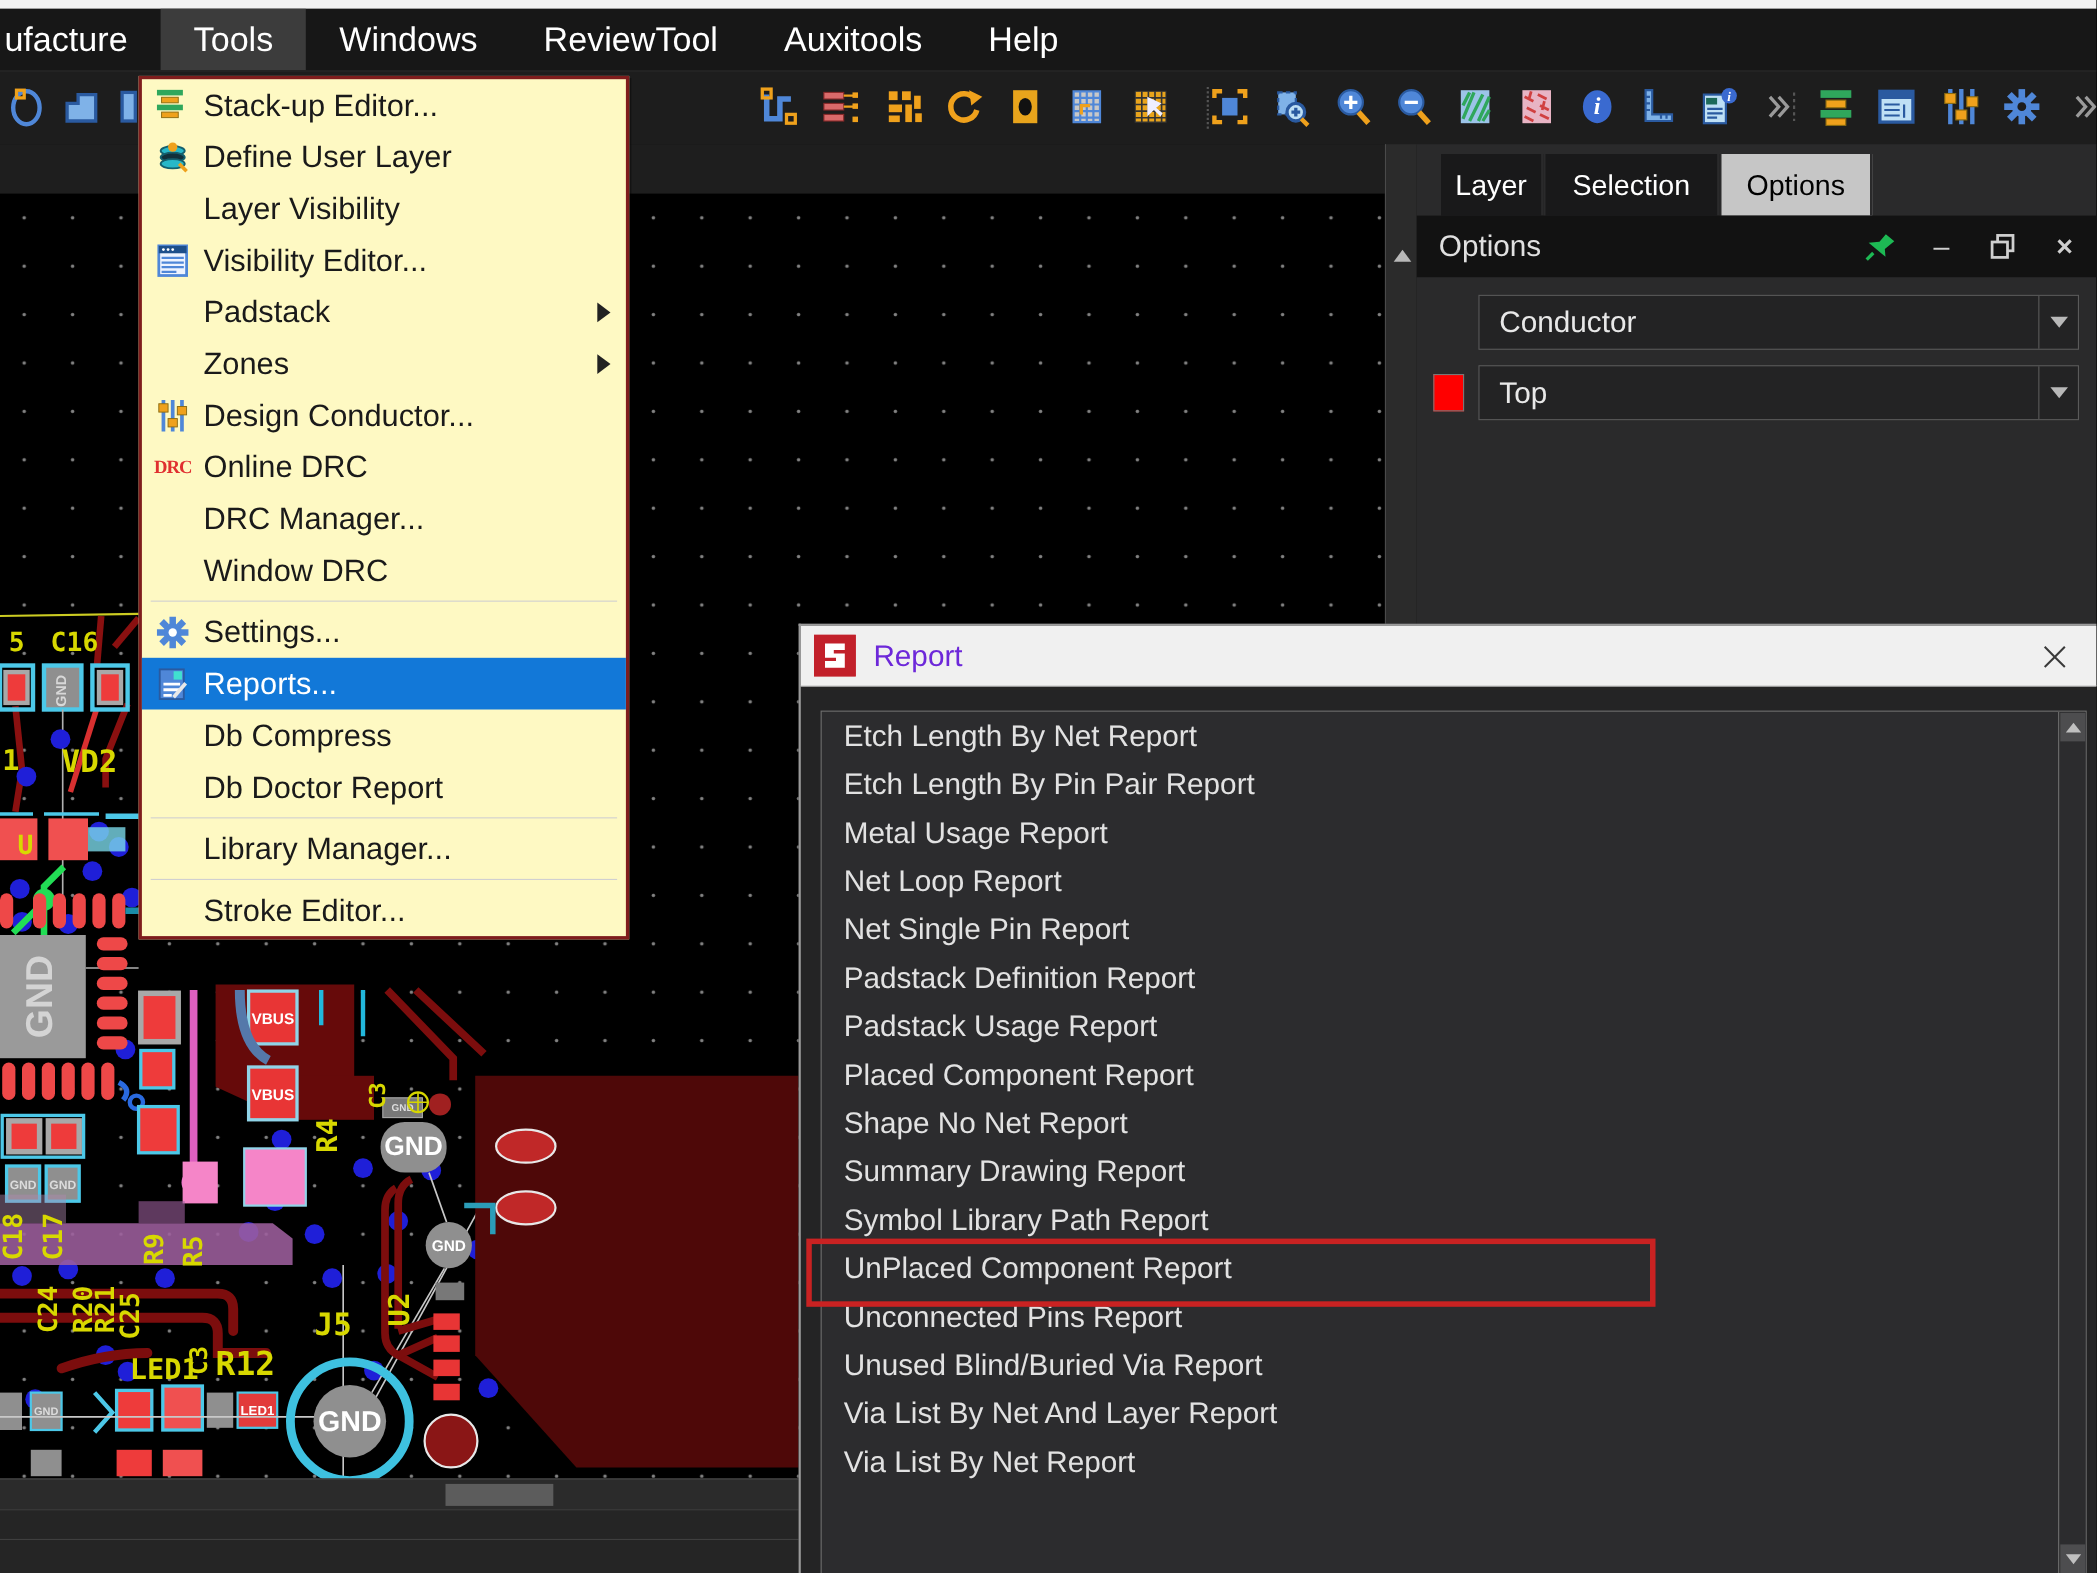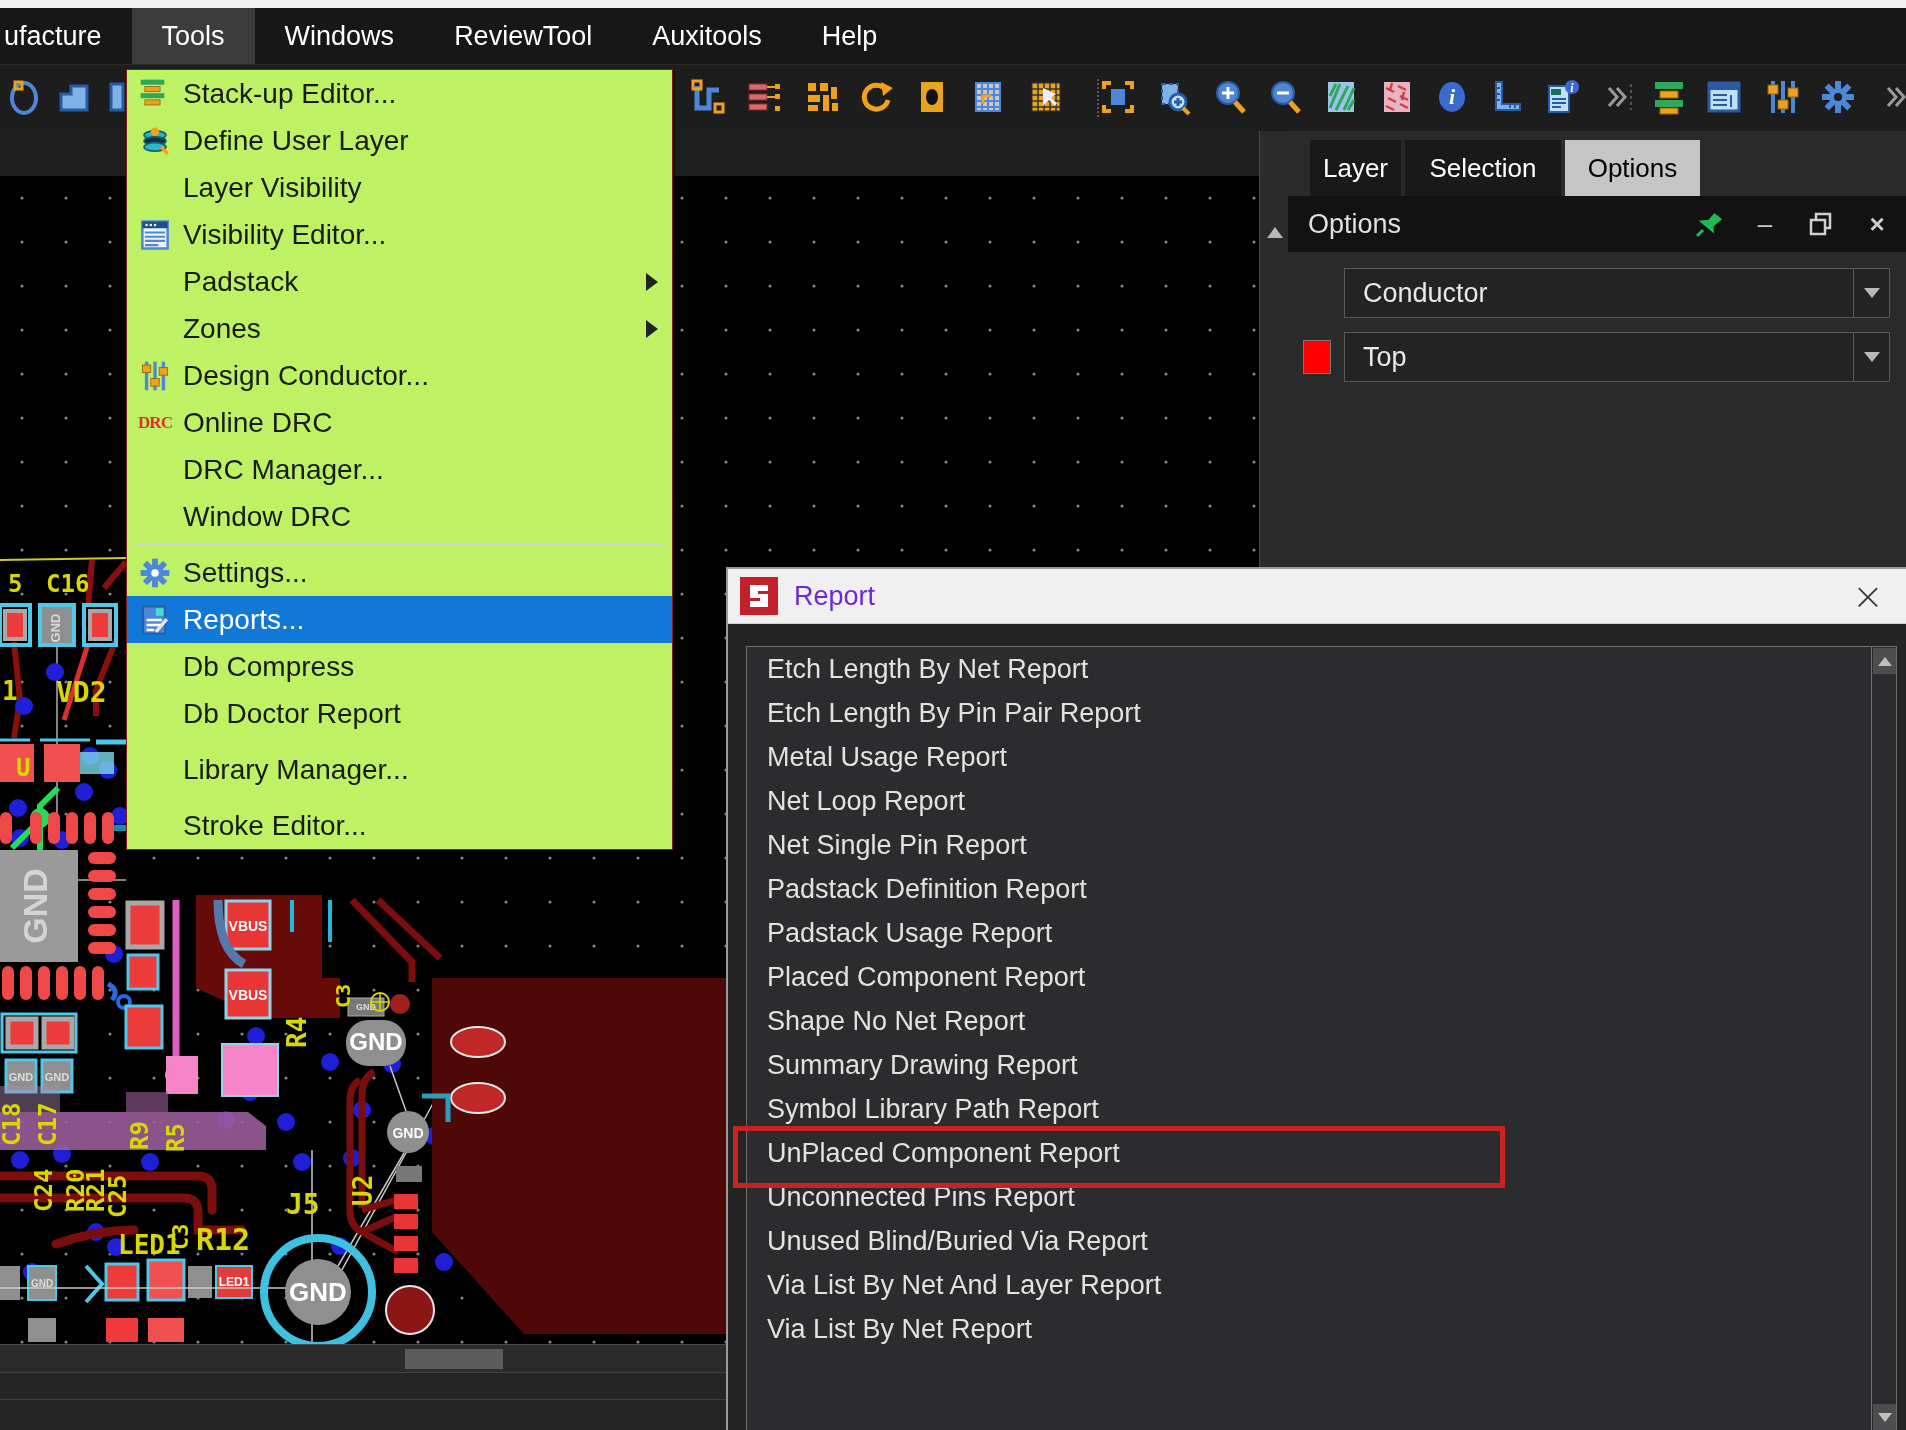--- a/index.html
+++ b/index.html
@@ -4,21 +4,21 @@
 <style>
   * { box-sizing: border-box; margin: 0; padding: 0; }
   html,body { width:1906px; height:1430px; overflow:hidden; background:#000;
     font-family:"Liberation Sans", sans-serif; }
   .abs { position:absolute; }
   #stage { position:relative; width:1906px; height:1430px; background:#111; }
 
   
   #topstrip { left:0; top:0; width:1906px; height:8px; background:#f2f2f2; }
   #menubar { left:0; top:8px; width:1906px; height:56px; background:#171717; display:flex; align-items:stretch; }
-  .mb-item { color:#fff; font-size:27px; display:flex; align-items:center; padding:0 30px; cursor:default; }
+  .mb-item { color:#fff; font-size:31px; display:flex; align-items:center; padding:0 30px; cursor:default; }
   .mb-item.active { background:#3c3c3c; }
   .mb-item.first { padding-left:4px; }
 
   
   #toolbar { left:0; top:64px; width:1906px; height:67px; background:#1d1d1d; border-top:1px solid #2a2a2a; }
   .tb-icon { position:absolute; top:8px; width:44px; height:48px; display:flex; align-items:center; justify-content:center; }
   .tb-icon svg { width:38px; height:38px; }
 
   
   #canvas-wrap { left:0; top:131px; width:1259px; height:1299px; background:#000; }
@@ -44,21 +44,21 @@
   #opt-header .hdr-icons { position:absolute; right:14px; top:0; height:56px; display:flex; align-items:center; gap:26px; }
   .hdr-btn { width:30px; height:30px; display:flex; align-items:center; justify-content:center; color:#cfcfcf; font-size:26px; }
   .combo { position:absolute; left:56px; width:546px; height:50px; background:#232324; border:1px solid #5a5a5a;
      color:#e8e8e8; font-size:27px; display:flex; align-items:center; padding-left:18px; }
   .combo .dd { position:absolute; right:0; top:0; width:36px; height:48px; border-left:1px solid #5a5a5a;
      display:flex; align-items:center; justify-content:center; }
   .combo .dd i { width:0; height:0; border-left:8px solid transparent; border-right:8px solid transparent; border-top:10px solid #b8b8b8; }
   #swatch { position:absolute; left:15px; width:28px; height:34px; border:1px solid #777; }
 
   
-  #tools-menu { left:126px; top:69px; width:547px; background:#bef264; border:1px solid #7f1d1d;
+  #tools-menu { left:126px; top:69px; width:446px; background:#fef9c3; border:3px solid #7f1d1d;
      box-shadow:2px 2px 0 rgba(0,0,0,.35); z-index:40; }
   .menu-item { height:47px; display:flex; align-items:center; color:#1a1a1a; font-size:28px; position:relative; }
   .menu-item .mi-icon { width:56px; display:flex; align-items:center; justify-content:center; flex:0 0 56px; }
   .menu-item .mi-icon svg { width:32px; height:32px; }
   .menu-item.hl { background:#1278d8; color:#fff; }
   .menu-sep { height:9px; position:relative; }
   .menu-sep::after { content:""; position:absolute; left:8px; right:8px; top:4px; height:1px; background:#d0d0d0; }
   .mi-arrow { position:absolute; right:14px; width:0; height:0;
      border-top:9px solid transparent; border-bottom:9px solid transparent; border-left:12px solid #222; }
   .drc-txt { color:#e03030; font-weight:bold; font-size:17px; letter-spacing:-1px; font-family:"Liberation Serif",serif; }

